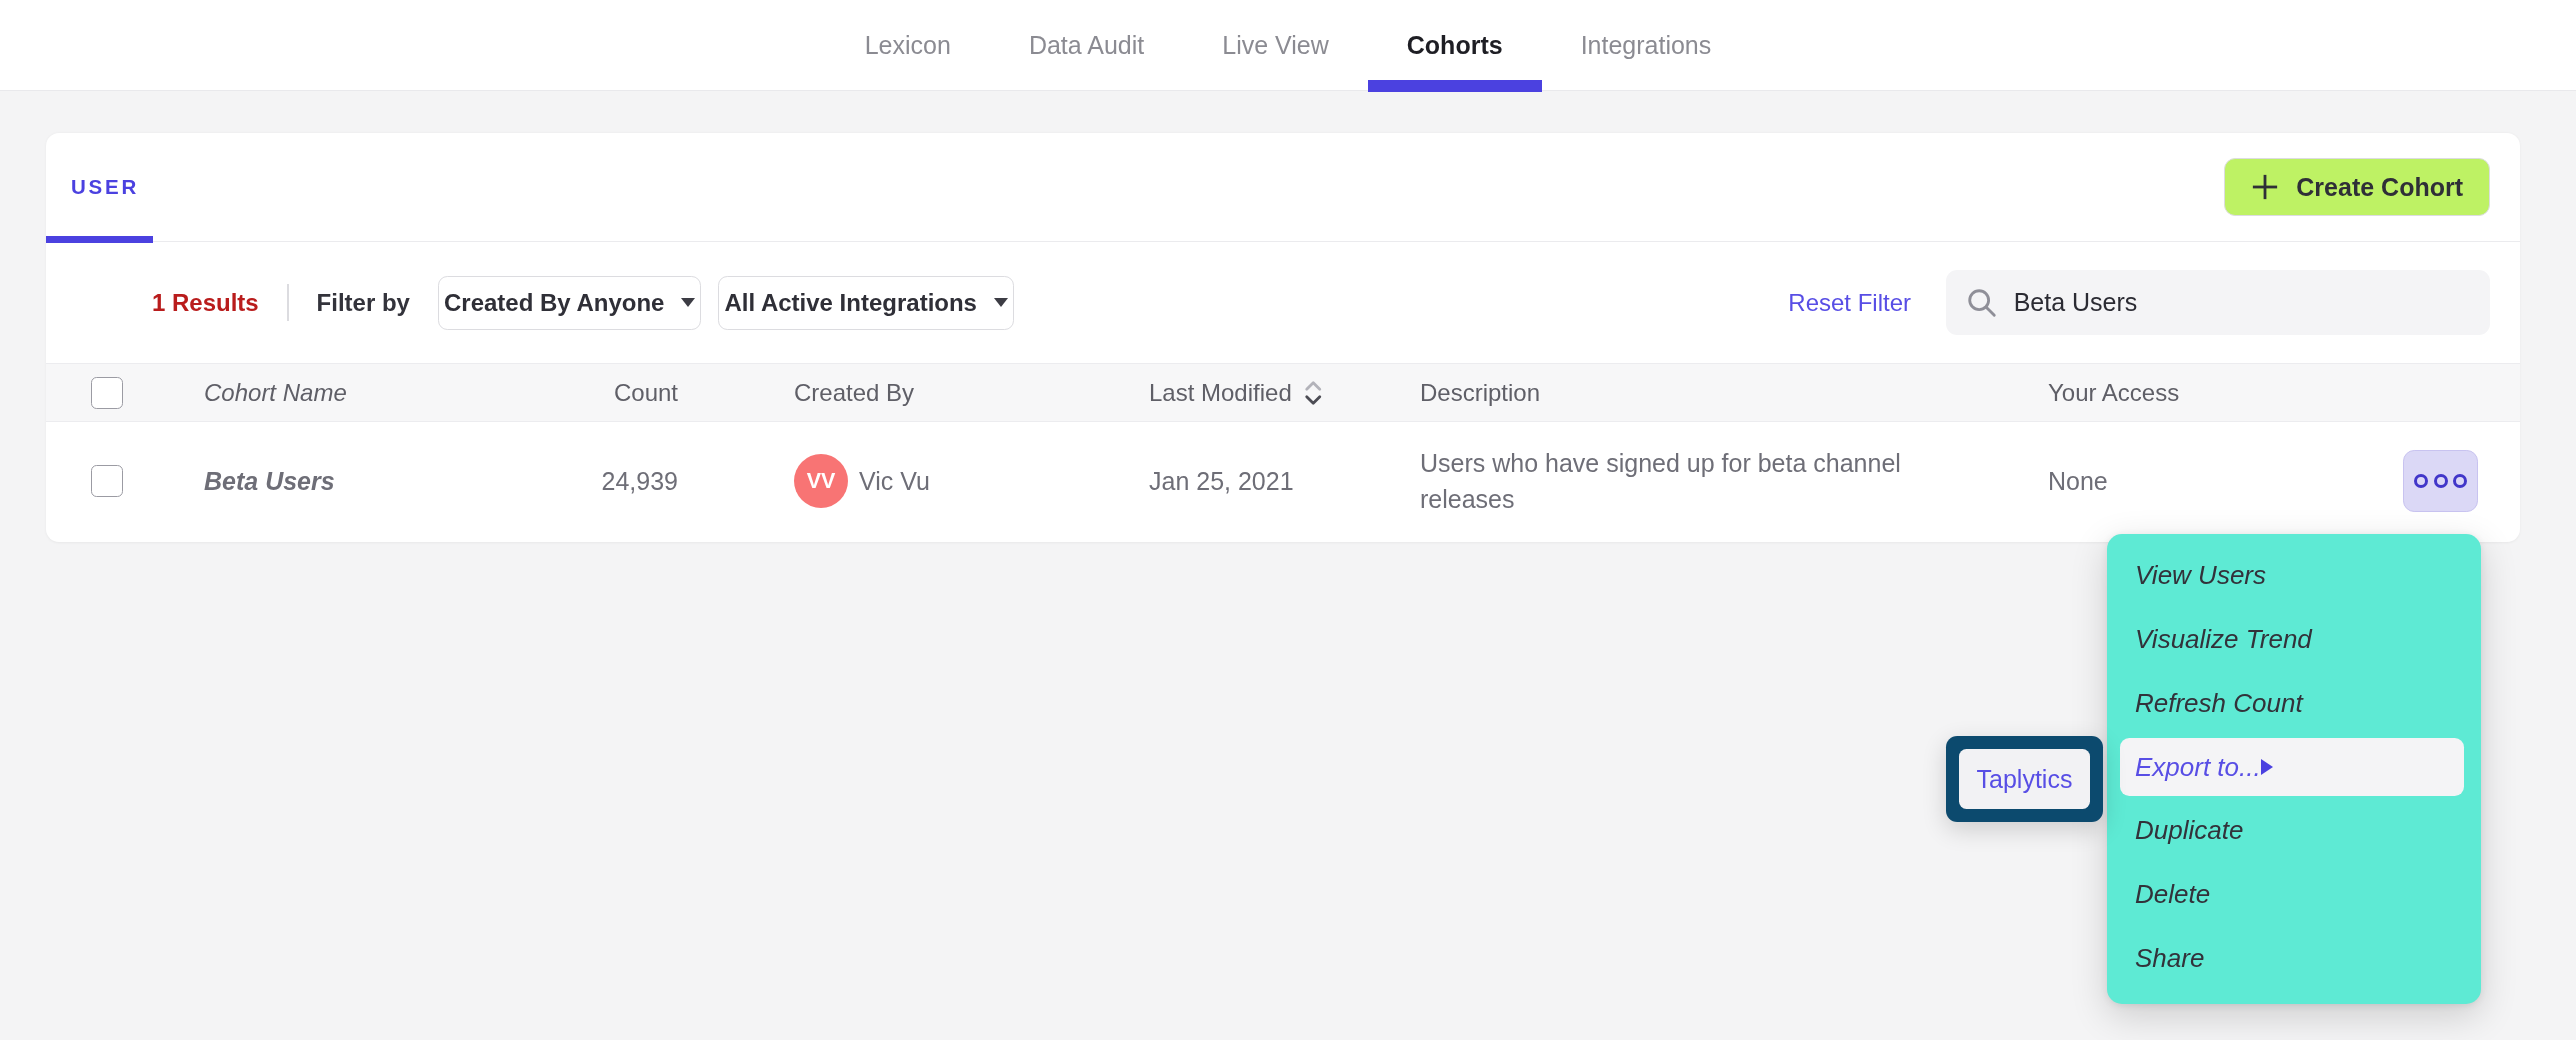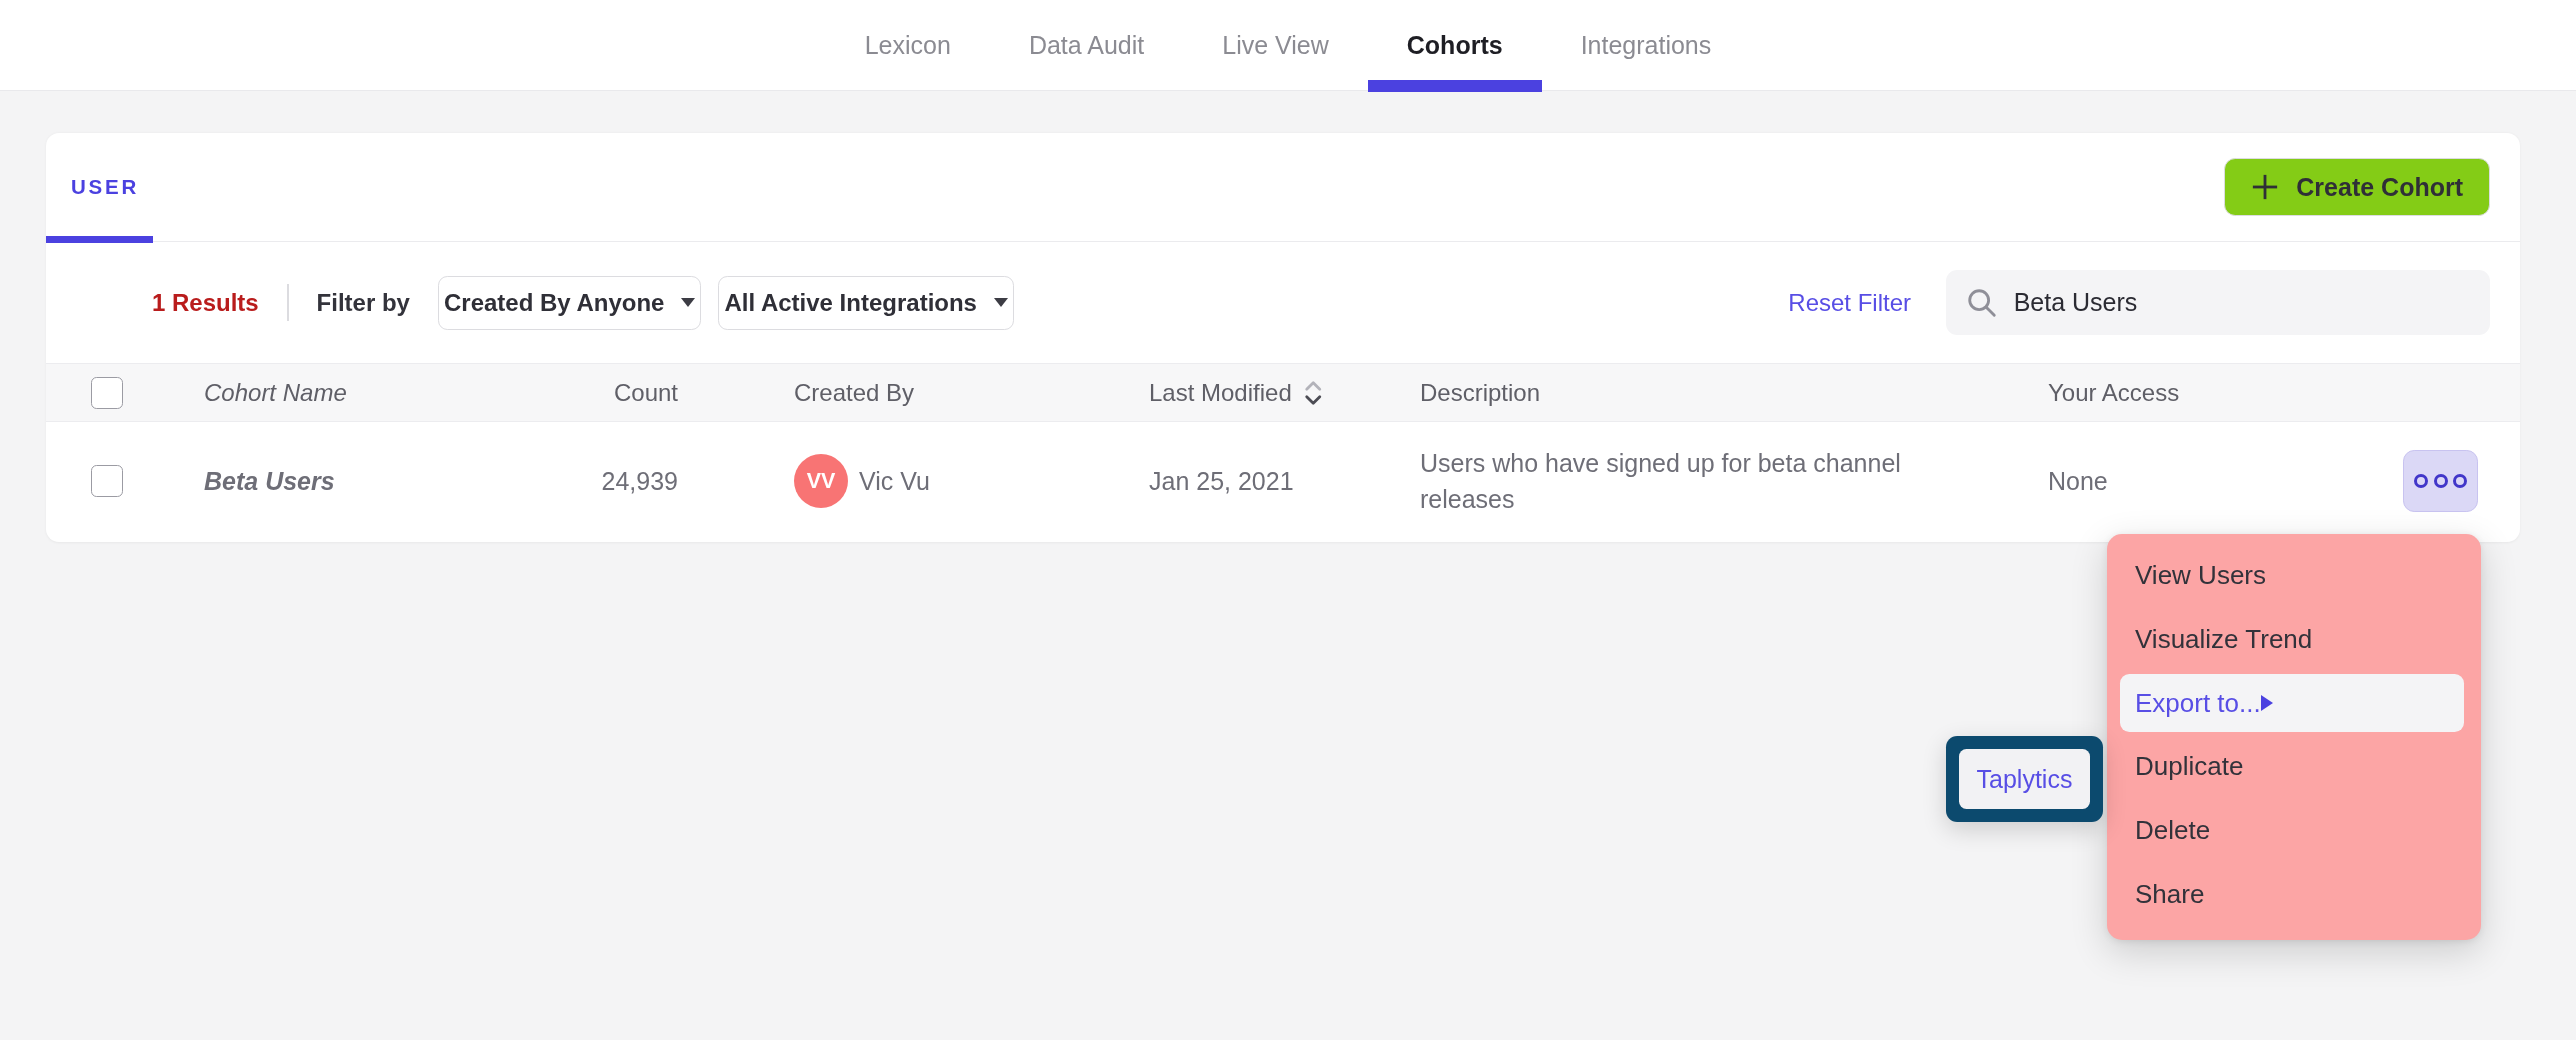--- a/index.html
+++ b/index.html
@@ -40,21 +40,21 @@
   }
   .user-tab {
     position:absolute; left:25px; top:50%; transform:translateY(-50%);
     font-size:20.5px; font-weight:700; letter-spacing:2.8px; color:#4b41e0; cursor:pointer;
   }
   .user-tab-underline {
     position:absolute; left:0; bottom:-1.9px; width:107px; height:6.5px; background:#4b41e0;
   }
   .create-btn {
     position:absolute; right:30px; top:50%; transform:translateY(-50%);
-    height:58px; padding:0 26px; background:#84cc16;
+    height:58px; padding:0 26px; background:#bef264;
     border:1.9px solid #dcdce0; border-radius:11.2px;
     display:flex; align-items:center; gap:17px;
     font-size:25px; font-weight:600; color:#2f2f37; cursor:pointer;
   }
 
   
   .filter-row {
     height:121px; display:flex; align-items:center;
     padding-left:106px; padding-right:30px;
   }
@@ -113,23 +113,24 @@
   .more-btn {
     width:75px; height:62px; background:#dbd8f6; border:1.9px solid #c8c3f0;
     border-radius:11.2px; display:flex; align-items:center; justify-content:center; gap:5.6px;
     cursor:pointer;
   }
   .more-btn .dot { width:14px; height:14px; border:3.7px solid #4136c9; border-radius:50%; }
 
   
   .context-menu {
     position:absolute; left:2107px; top:534px; width:374px;
-    background:#fca5a5; border-radius:15px; padding:9.3px 0 13px 0;
+    background:#5eead4; border-radius:15px; padding:9.3px 0 13px 0;
     box-shadow:0 11.2px 37px rgba(0,0,0,0.16), 0 1.9px 7.5px rgba(0,0,0,0.08);
     z-index:20;
+    font-style:italic;
   }
   .menu-item {
     height:64px; display:flex; align-items:center; padding-left:28px;
     font-size:26px; color:#32323a; cursor:pointer;
   }
   .menu-item.highlight {
     margin:2.8px 17px 2.8px 13px; height:58px; padding-left:15px; padding-right:20.5px;
     background:#f4f4f6; border-radius:9.3px; color:#584ee5;
     justify-content:flex-start;
   }
@@ -250,20 +251,21 @@
         <span class="dot"></span>
         <span class="dot"></span>
       </div>
     </div>
   </div>
 </div>
 
 <div class="context-menu">
   <div class="menu-item">View Users</div>
   <div class="menu-item">Visualize Trend</div>
+  <div class="menu-item">Refresh Count</div>
   <div class="menu-item highlight">
     <span>Export to...</span>
     <span class="submenu-arrow"></span>
   </div>
   <div class="menu-item">Duplicate</div>
   <div class="menu-item">Delete</div>
   <div class="menu-item">Share</div>
 </div>
 
 <div class="submenu">

